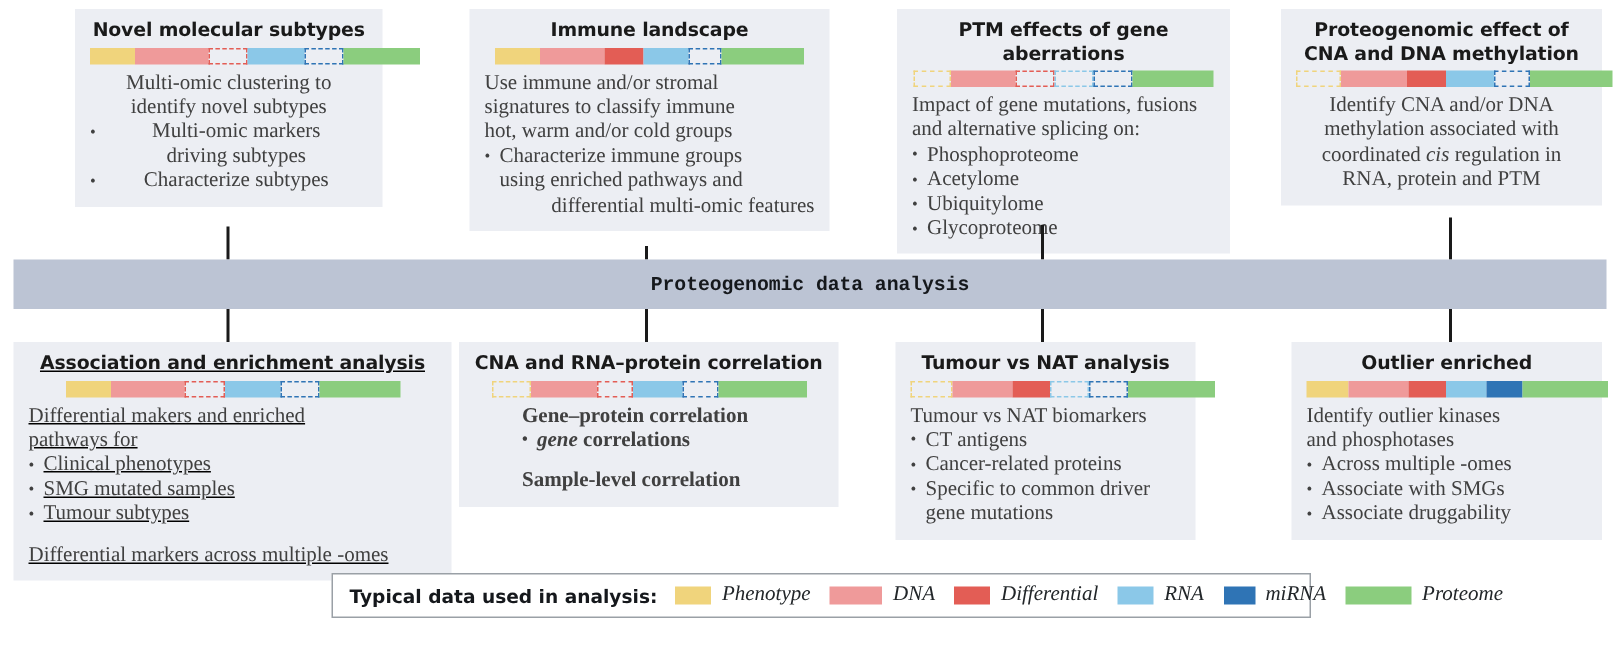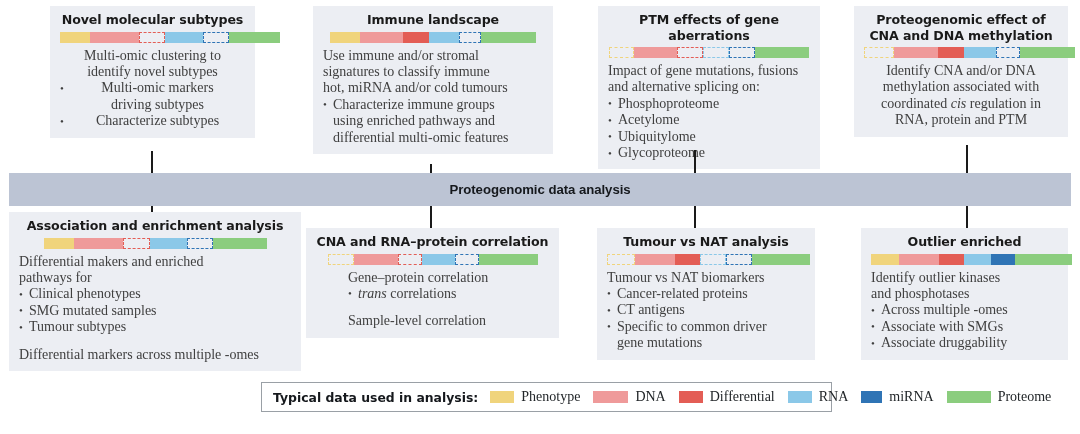--- a/index.html
+++ b/index.html
@@ -89,21 +89,21 @@
 
   
   .band {
     position: absolute;
     background: #bcc4d4;
     display: flex;
     align-items: center;
     justify-content: center;
   }
   .band-label {
-    font-family: Liberation Sans, sans-serif;
+    font-family: Liberation Mono, monospace;
     font-weight: bold;
     font-size: 13.2px;
     color: #15181c;
     letter-spacing: -0.05px;
   }
 
   
   .legend {
     position: absolute;
     border: 1.4px solid #9aa0a6;
@@ -119,20 +119,21 @@
     font-size: 12.4px;
     color: #15181c;
     margin-right: 12px;
     white-space: nowrap;
   }
   .legend-item {
     display: flex;
     align-items: center;
     margin-right: 13px;
     white-space: nowrap;
+    font-style: italic;
   }
   .legend-swatch {
     height: 12px;
     margin-right: 7px;
   }
   .legend-label {
     font-family: "Liberation Serif", serif;
     font-size: 14px;
     color: #222629;
   }
@@ -168,23 +169,23 @@
         <div class="seg" style="width: 30px; background: rgb(240, 212, 124);"></div>
         <div class="seg" style="width: 43px; background: rgb(239, 154, 154);"></div>
         <div class="seg" style="width: 26px; background: rgb(227, 93, 85);"></div>
         <div class="seg" style="width: 30px; background: rgb(139, 200, 232);"></div>
         <div class="seg dashed" style="width: 22px; border: 1.3px dashed rgb(47, 116, 181);"></div>
         <div class="seg" style="width: 55px; background: rgb(139, 205, 126);"></div>
       </div>
     <div class="card-body">
         <p>Use immune and/or stromal</p>
         <p>signatures to classify immune</p>
-        <p>hot, miRNA and/or cold tumours</p>
-        <ul>
-          <li>Characterize immune groups<span style="display: block;">using enriched pathways and</span><span style="display: block;">differential multi-omic features</span></li>
+        <p>hot, warm and/or cold groups</p>
+        <ul>
+          <li>Characterize immune groups<span style="display: block;">using enriched pathways and</span><span style="display: block; text-align: right;">differential multi-omic features</span></li>
         </ul>
       </div>
   </div>
 
   <div class="card" style="left:598px; top:6px; width:222px;">
     <div class="card-title">PTM effects of gene aberrations</div>
     <div class="omics" style="width: 200px;">
         <div class="seg dashed" style="width: 25px; border: 1.3px dashed rgb(240, 212, 124);"></div>
         <div class="seg" style="width: 43px; background: rgb(239, 154, 154);"></div>
         <div class="seg dashed" style="width: 26px; border: 1.3px dashed rgb(227, 93, 85);"></div>
@@ -229,21 +230,21 @@
 
   <div class="band" style="left:9px; top:173px; width:1062px; height:33px;">
     <span class="band-label">Proteogenomic data analysis</span>
   </div>
 
   <div class="vline" style="left:151px; top:206px; height:22px;"></div>
   <div class="vline" style="left:430px; top:206px; height:22px;"></div>
   <div class="vline" style="left:694px; top:206px; height:22px;"></div>
   <div class="vline" style="left:966px; top:206px; height:22px;"></div>
 
-  <div class="card" style="left:9px; top:212px; width:292px;">
+  <div class="card" style="left:9px; top:228px; width:292px;text-decoration:underline;">
     <div class="card-title">Association and enrichment analysis</div>
     <div class="omics" style="width: 223px;">
         <div class="seg" style="width: 30px; background: rgb(240, 212, 124);"></div>
         <div class="seg" style="width: 49px; background: rgb(239, 154, 154);"></div>
         <div class="seg dashed" style="width: 27px; border: 1.3px dashed rgb(227, 93, 85);"></div>
         <div class="seg" style="width: 37px; background: rgb(139, 200, 232);"></div>
         <div class="seg dashed" style="width: 26px; border: 1.3px dashed rgb(47, 116, 181);"></div>
         <div class="seg" style="width: 54px; background: rgb(139, 205, 126);"></div>
       </div>
     <div class="card-body">
@@ -261,44 +262,44 @@
   <div class="card" style="left:306px; top:228px; width:253px;">
     <div class="card-title">CNA and RNA–protein correlation</div>
     <div class="omics" style="width: 210px;">
         <div class="seg dashed" style="width: 26px; border: 1.3px dashed rgb(240, 212, 124);"></div>
         <div class="seg" style="width: 44px; background: rgb(239, 154, 154);"></div>
         <div class="seg dashed" style="width: 24px; border: 1.3px dashed rgb(227, 93, 85);"></div>
         <div class="seg" style="width: 33px; background: rgb(139, 200, 232);"></div>
         <div class="seg dashed" style="width: 24px; border: 1.3px dashed rgb(47, 116, 181);"></div>
         <div class="seg" style="width: 59px; background: rgb(139, 205, 126);"></div>
       </div>
-    <div class="card-body" style="padding-left:32px;">
+    <div class="card-body" style="padding-left:32px;font-weight:bold;">
         <p>Gene–protein correlation</p>
         <ul>
-          <li><i>trans</i> correlations</li>
+          <li><i>gene</i> correlations</li>
         </ul>
         <p class="gap">Sample-level correlation</p>
       </div>
   </div>
 
-  <div class="card" style="left:597px; top:228px; width:218px;">
+  <div class="card" style="left:597px; top:228px; width:200px;">
     <div class="card-title">Tumour vs NAT analysis</div>
     <div class="omics" style="width: 203px;">
         <div class="seg dashed" style="width: 28px; border: 1.3px dashed rgb(240, 212, 124);"></div>
         <div class="seg" style="width: 40px; background: rgb(239, 154, 154);"></div>
         <div class="seg" style="width: 25px; background: rgb(227, 93, 85);"></div>
         <div class="seg dashed" style="width: 26px; border: 1.3px dashed rgb(139, 200, 232);"></div>
         <div class="seg dashed" style="width: 26px; border: 1.3px dashed rgb(47, 116, 181);"></div>
         <div class="seg" style="width: 58px; background: rgb(139, 205, 126);"></div>
       </div>
     <div class="card-body">
         <p>Tumour vs NAT biomarkers</p>
         <ul>
+          <li>CT antigens</li>
           <li>Cancer-related proteins</li>
-          <li>CT antigens</li>
           <li>Specific to common driver<span style="display: block;">gene mutations</span></li>
         </ul>
       </div>
   </div>
 
   <div class="card" style="left:861px; top:228px; width:207px;">
     <div class="card-title">Outlier enriched</div>
     <div class="omics" style="width: 201px;">
         <div class="seg" style="width: 28px; background: rgb(240, 212, 124);"></div>
         <div class="seg" style="width: 40px; background: rgb(239, 154, 154);"></div>
@@ -311,21 +312,21 @@
         <p>Identify outlier kinases</p>
         <p>and phosphotases</p>
         <ul>
           <li>Across multiple -omes</li>
           <li>Associate with SMGs</li>
           <li>Associate druggability</li>
         </ul>
       </div>
   </div>
 
-  <div class="legend" style="left:221px; top:382px; width:571px; height:30px;margin-left:40px;">
+  <div class="legend" style="left:221px; top:382px; width:653px; height:30px;">
     <span class="legend-title">Typical data used in analysis:</span>
     <div id="legend-items" style="display:flex; align-items:center;">
         <div class="legend-item">
           <span class="legend-swatch" style="width: 24px; background: rgb(240, 212, 124);"></span>
           <span class="legend-label">Phenotype</span>
         </div>
         <div class="legend-item">
           <span class="legend-swatch" style="width: 35px; background: rgb(239, 154, 154);"></span>
           <span class="legend-label">DNA</span>
         </div>

